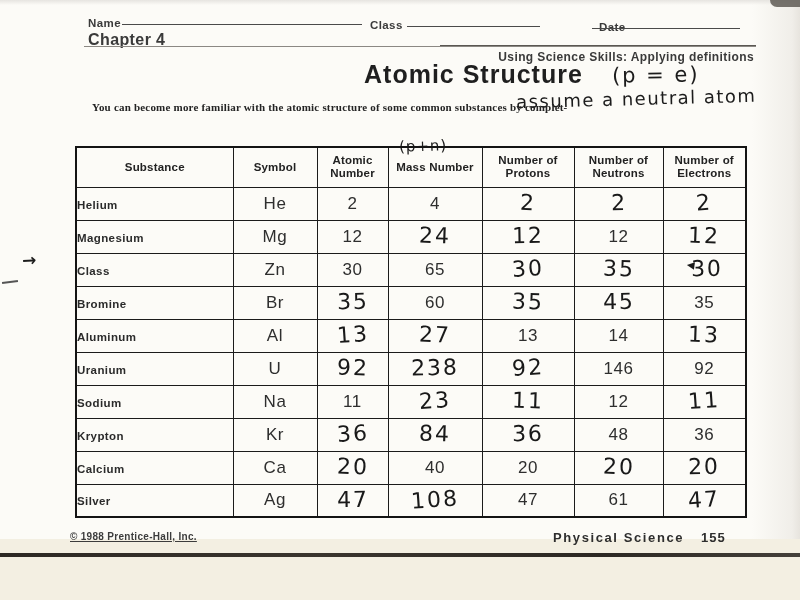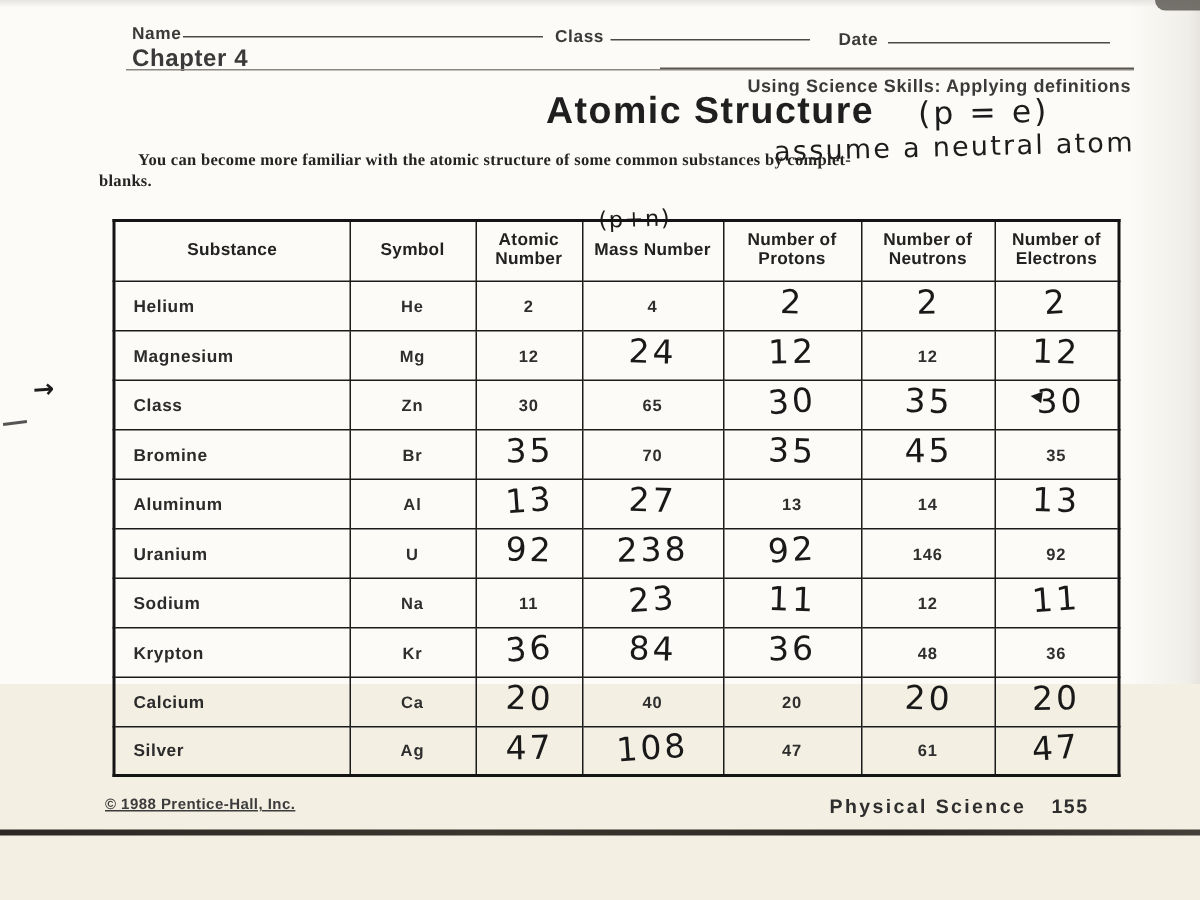--- a/index.html
+++ b/index.html
@@ -1,19 +1,19 @@
 <!DOCTYPE html>
 <html><head>
 <meta charset="utf-8">
 <style>
   * { margin:0; padding:0; box-sizing:border-box; }
   html,body { width:800px; height:600px; overflow:hidden; }
   body { background:#f3efe2; font-family:"Liberation Sans", sans-serif; position:relative; }
 
-  .page { position:absolute; left:0; top:0; width:800px; height:456px;
+  .page { position:absolute; left:0; top:0; width:800px; height:539px;
           background:linear-gradient(90deg,#fcfbf7 0%, #fcfbf7 94%, #f0eee9 99%, #e7e4de 100%);
   }
   .top-strip { position:absolute; left:0; top:0; width:800px; height:5px;
                background:linear-gradient(180deg,#e6e4e0,rgba(230,228,224,0)); }
   .corner-smudge { position:absolute; right:0; top:0; width:30px; height:7px;
                    background:#55514b; border-radius:0 0 0 10px; opacity:.8; }
   .page-bottom-edge { position:absolute; left:0; top:553px; width:800px; height:4px;
                       background:linear-gradient(90deg,#2c2823,#3a352e 40%,#2c2823 75%,#44403a); }
 
   
@@ -40,23 +40,23 @@
            color:#242424; line-height:13.8px; letter-spacing:.2px; }
   .intro .indent { text-indent:26px; }
 
   
   .wtable { position:absolute; left:75px; top:146px; border-collapse:collapse; table-layout:fixed; }
   .wtable th, .wtable td { border:1.6px solid #1b1b1b; overflow:visible; }
   .wtable { border:2.2px solid #141414; }
   .wtable th { height:40px; font-size:11.5px; font-weight:700; color:#222; text-align:center;
                line-height:13px; padding:2px; letter-spacing:.2px; vertical-align:middle; }
   .wtable td { height:33px; text-align:center; vertical-align:middle; position:relative; }
-  .wtable td:first-child { text-align:left; padding-left:12px; }
+  .wtable td:first-child { text-align:left; }
   .sub { font-size:11.5px; font-weight:600; color:#2b2b2b; letter-spacing:.4px; }
-  .pr  { font-size:11px;  font-weight:700; color:#2e2e2e; letter-spacing:.6px;text-align:right; }
+  .pr  { font-size:17px;  font-weight:400; color:#2e2e2e; letter-spacing:.6px;text-align:right; }
   .hw  { font-family:"DejaVu Sans", cursive, sans-serif; font-size:22px; font-weight:400;
          color:#191919; display:inline-block; line-height:.9; letter-spacing:2px; }
   .v0 { transform:rotate(-4deg); } .v1 { transform:rotate(2deg); } .v2 { transform:rotate(-1deg); }
   .mark { font-size:10px; color:#1a1a1a; display:inline-block; transform:rotate(8deg);
           position:relative; top:-8px; left:2px; margin-right:-2px; }
 
   
   .foot-copy { position:absolute; left:70px; top:531px; font-size:10px; font-weight:700;
                color:#3c3c3c; letter-spacing:.3px;text-decoration:underline; }
   .foot-book { position:absolute; left:553px; top:530px; font-size:13px; font-weight:600;
@@ -68,38 +68,37 @@
 <body>
 
 <div class="page">
   <div class="top-strip"></div>
   <div class="corner-smudge"></div>
 
   <span class="hdr-label" style="left:88px; top:17px;">Name</span>
   <span class="hdr-line" style="left:122px; top:24px; width:240px;"></span>
   <span class="hdr-label" style="left:370px; top:19px;text-align:center;">Class</span>
   <span class="hdr-line" style="left:407px; top:26px; width:133px;"></span>
-  <span class="hdr-label" style="left:532px; top:21px;padding-left:27px;">Date</span>
+  <span class="hdr-label" style="left:572px; top:21px;padding-left:27px;">Date</span>
   <span class="hdr-line" style="left:592px; top:28px; width:148px;"></span>
 
   <span class="hdr-label" style="left:88px; top:31px; font-size:16px;">Chapter 4</span>
   <span class="hdr-label" style="right:46px; top:50px; font-size:12px;text-align:center;">Using Science Skills: Applying definitions</span>
   <div class="hdr-rule"></div>
   <div class="hdr-rule2"></div>
 
   <div class="page-title">Atomic Structure</div>
   <div class="hwtext ann-pe">(p = e)</div>
   <div class="hwtext ann-neutral">assume a neutral atom</div>
   <div class="hwtext ann-pn">(p+n)</div>
   <div class="hwtext margin-arrow">→</div>
   <div class="margin-dash"></div>
 
   <div class="intro">
     <div class="indent">You can become more familiar with the atomic structure of some common substances by complet-</div>
-    <div>blanks.</div>
   </div>
 
   <table class="wtable">
     <colgroup>
       <col style="width:157px">
         <col style="width:84px">
         <col style="width:71px">
       <col style="width:94px">
         <col style="width:92px">
         <col style="width:89px">
@@ -141,21 +140,21 @@
           <td><span class="pr">30</span></td>
           <td><span class="pr">65</span></td>
           <td><span class="hw v0">30</span></td>
           <td><span class="hw v1">35</span></td>
           <td><span class="mark">◀</span><span class="hw v2">30</span></td>
         </tr>
         <tr>
           <td><span class="sub">Bromine</span></td>
           <td><span class="pr">Br</span></td>
           <td><span class="hw v2">35</span></td>
-          <td><span class="pr">70</span></td>
+          <td><span class="pr">60</span></td>
           <td><span class="hw v1">35</span></td>
           <td><span class="hw v2">45</span></td>
           <td><span class="pr">35</span></td>
         </tr>
         <tr>
           <td><span class="sub">Aluminum</span></td>
           <td><span class="pr">Al</span></td>
           <td><span class="hw v0">13</span></td>
           <td><span class="hw v1">27</span></td>
           <td><span class="pr">13</span></td>

